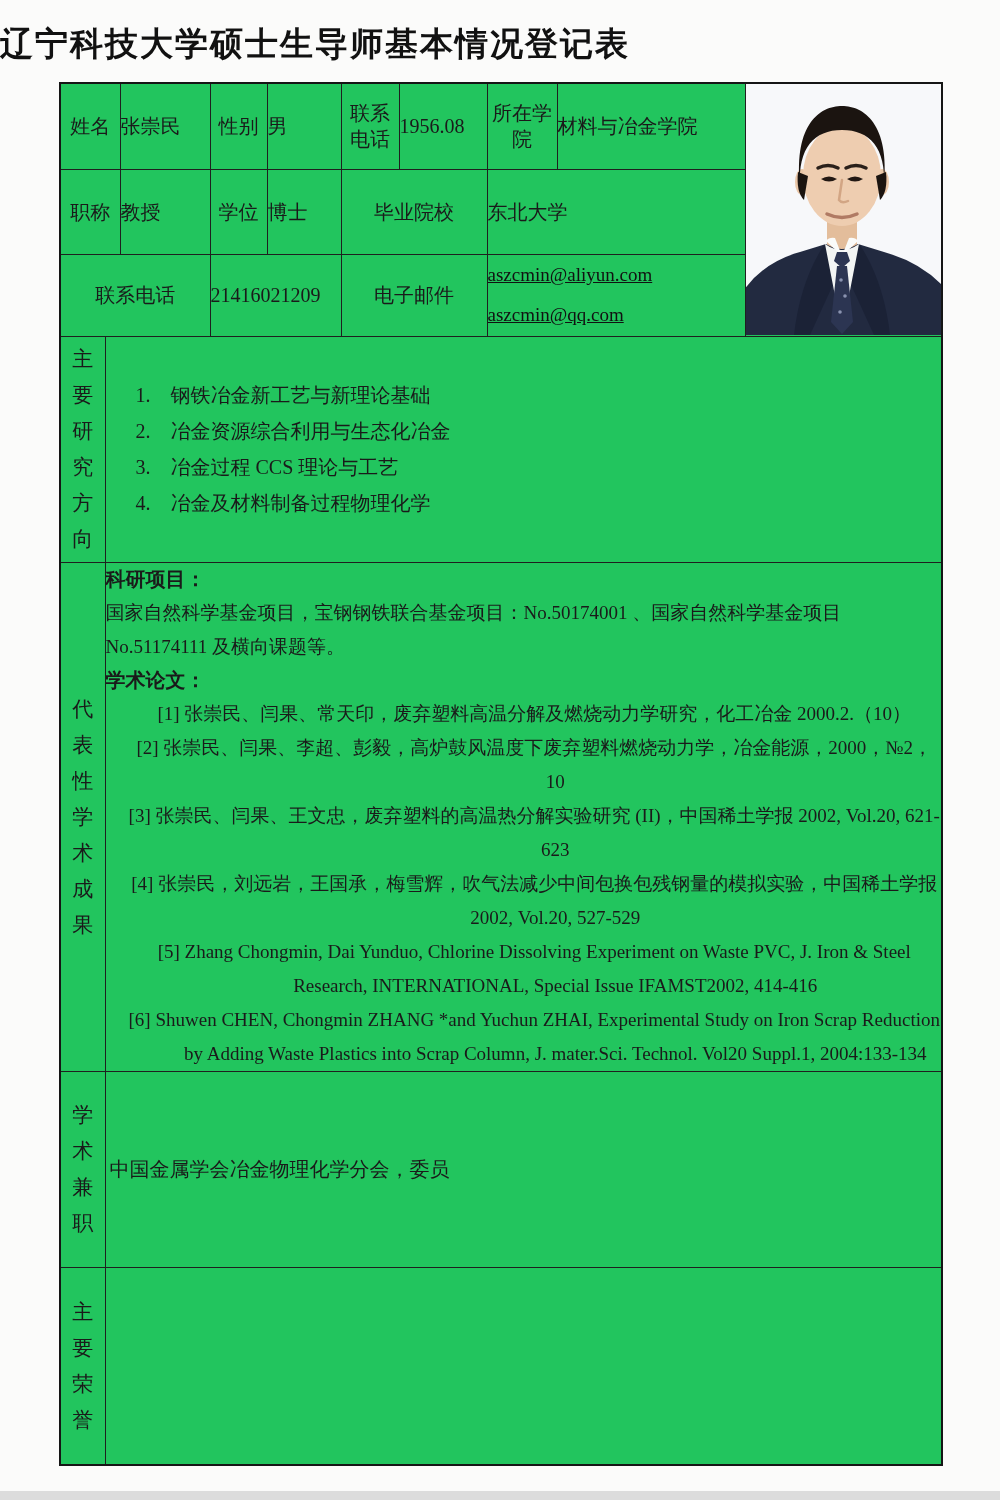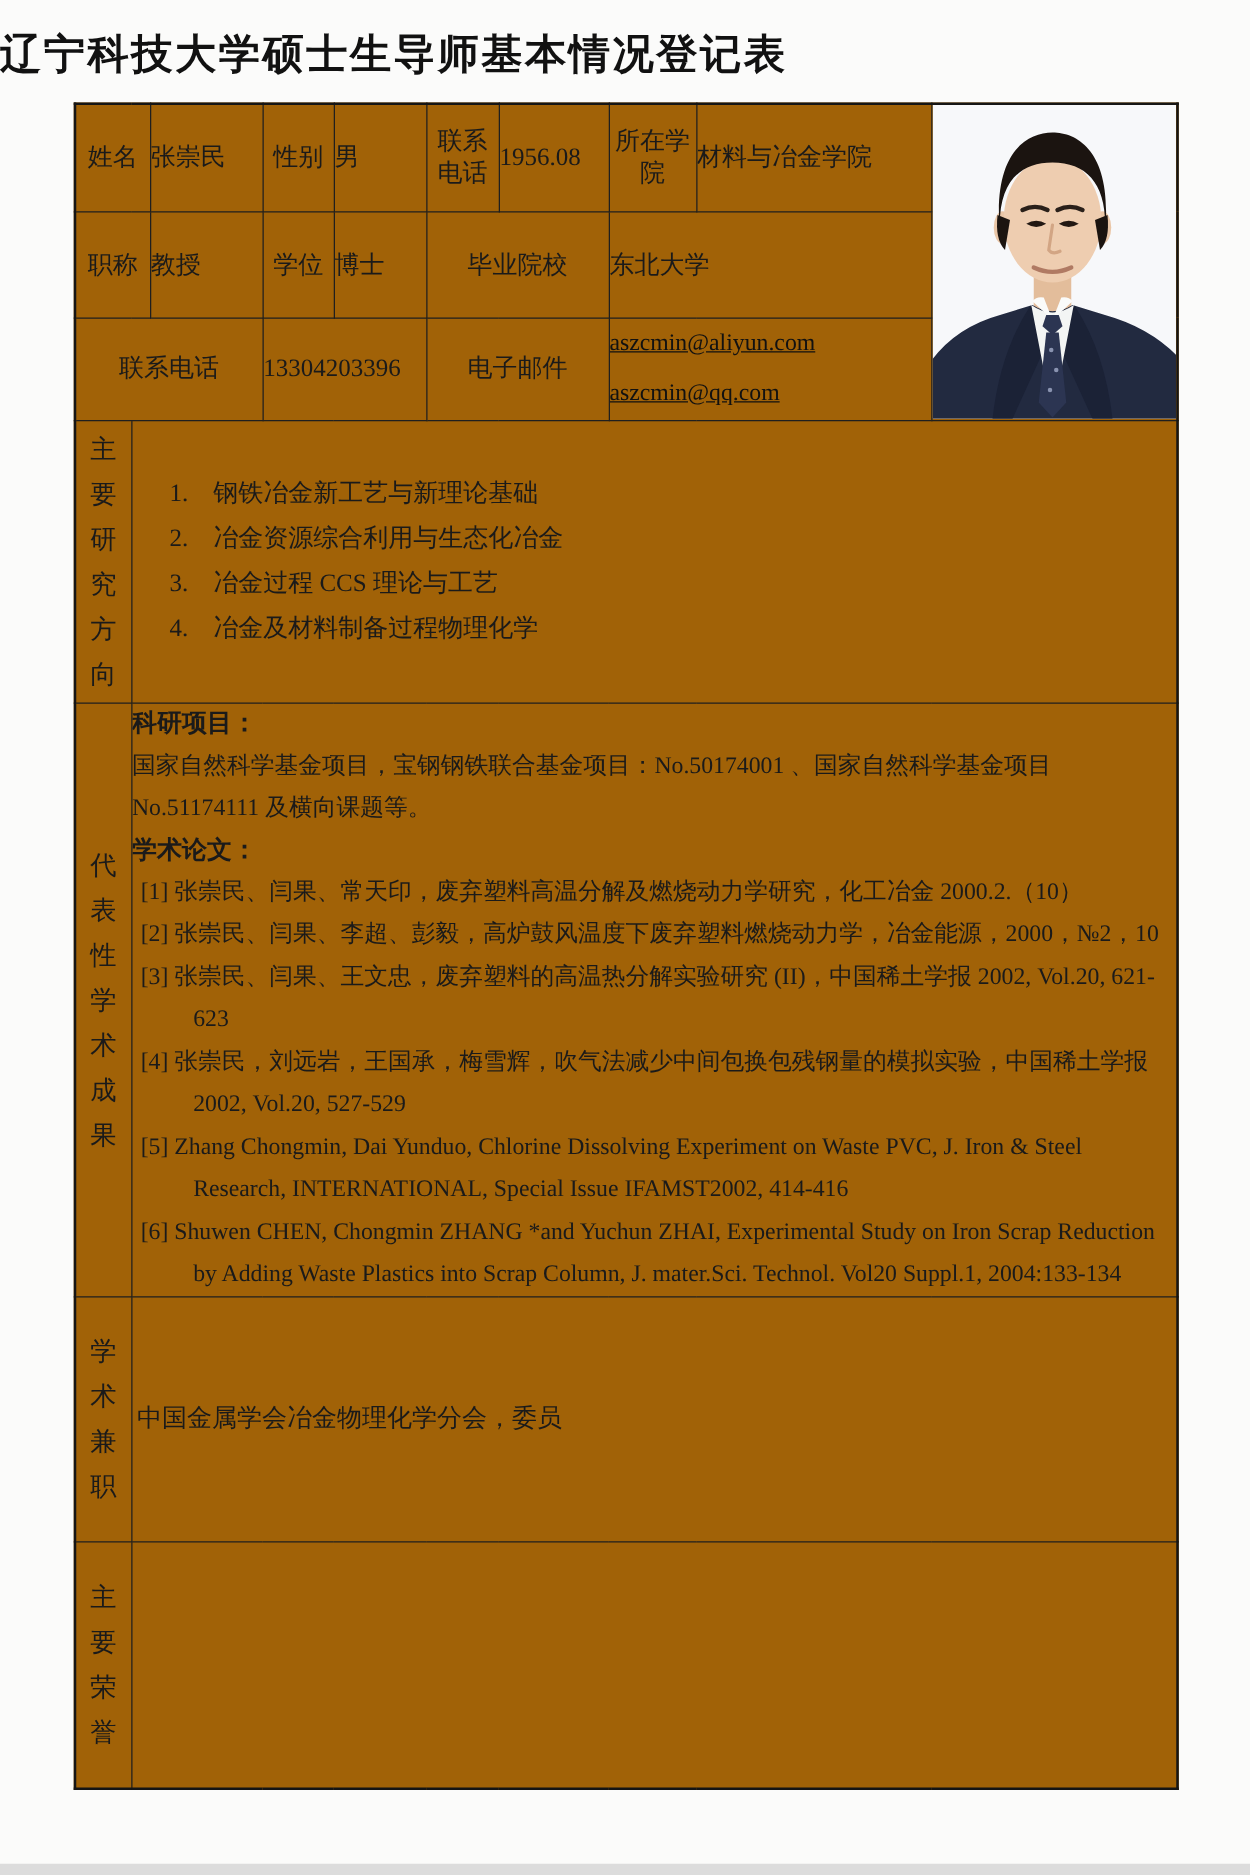--- a/index.html
+++ b/index.html
@@ -12,21 +12,21 @@
   }
   .page-title{
     text-align:left;
     font-size:33px;font-weight:bold;letter-spacing:2px;
     padding-top:22px;line-height:44px;color:#111;
   }
   table.form{
     border-collapse:collapse;table-layout:fixed;
     width:884px;margin:16px 0 0 59px;
     border:2px solid #151515;
-    background:#a16207;
+    background:#22c55e;
   }
   table.form td{
     border:1px solid #1f1f1f;
     vertical-align:middle;
     padding:0;
     overflow:hidden;
   }
   .r1{height:86px}.r2{height:85px}.r3{height:82px}
   .r4{height:226px}.r5{height:458px}.r6{height:196px}.r7{height:198px}
   .c{text-align:left;font-size:20px;line-height:26px;}
@@ -37,21 +37,21 @@
     word-break:break-all;text-align:center;vertical-align:middle;
   }
   .email-line{display:block;font-size:19px;line-height:40px;}
   .email-link{text-decoration:underline;color:#111;cursor:pointer;}
   .content-cell{vertical-align:middle;padding:10px 14px;font-size:19px;}
   .dir-list{padding-left:30px;}
   .dir-row{display:flex;gap:20px;font-size:20px;line-height:36px;}
   .ach-cell{vertical-align:top;padding:12px 10px 10px 10px;font-size:19px;}
   .sec-head{font-weight:bold;font-size:20px;line-height:33px;font-family:Liberation Sans, sans-serif;}
   .sec-par{line-height:34px;margin:0;}
-  .pub{line-height:34px;padding-left:49px;text-indent:-42px;}
+  .pub{line-height:34px;padding-left:64px;text-indent:-42px;text-align:center;}
   .photo-cell{padding:0;}
   .photo-cell svg{display:block;}
   .pos-text{font-size:20px;line-height:30px;padding-left:4px;}
   .bottom-shade{
     position:absolute;left:0;bottom:0;width:1000px;height:9px;
     background:#dcdcdc;
   }
 </style>
 </head>
 <body>
@@ -132,21 +132,21 @@
     <td class="lbl" colspan="2">职称</td>
     <td class="c">教授</td>
     <td class="lbl">学位</td>
     <td class="c">博士</td>
     <td class="lbl" colspan="2">毕业院校</td>
     <td class="c" colspan="2">东北大学</td>
   </tr>
 
   <tr class="r3">
     <td class="lbl" colspan="3">联系电话</td>
-    <td class="c" colspan="2">13304203396</td>
+    <td class="c" colspan="2">21416021209</td>
     <td class="lbl" colspan="2">电子邮件</td>
     <td class="c" colspan="2">
       <span class="email-line"><span class="email-link">aszcmin@aliyun.com</span></span>
       <span class="email-line"><span class="email-link">aszcmin@qq.com</span></span>
     </td>
   </tr>
 
   <tr class="r4">
     <td class="vcell">
       <span class="vlabel">主要研究方向</span>

